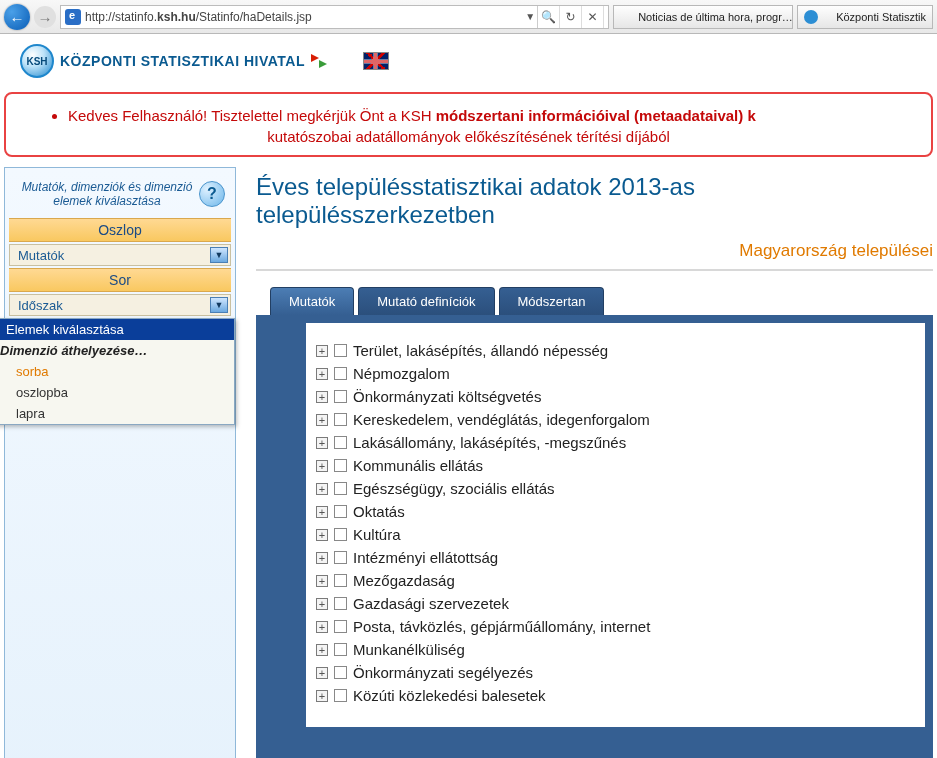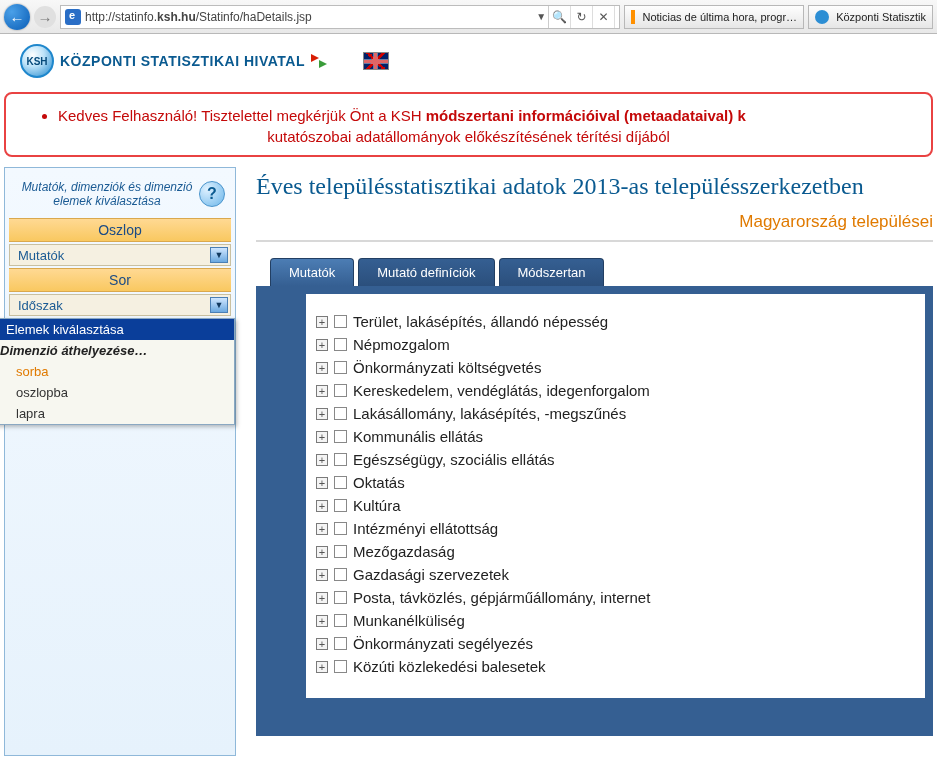--- a/index.html
+++ b/index.html
@@ -11,21 +11,21 @@
   .nav-back { background:radial-gradient(circle at 30% 30%, #4aa0e8, #0a5db6); box-shadow:0 0 2px rgba(0,0,0,.4); }
   .nav-fwd  { background:#e0e0e0; color:#777; width:22px; height:22px; border-radius:11px; }
   .url-bar { flex:1; display:flex; align-items:center; background:#fff; border:1px solid #bcbcbc; height:24px; padding:0 4px; }
   .url-icon { width:16px; height:16px; background:#2a6ec6; border-radius:3px; margin-right:4px; position:relative; }
   .url-icon:after { content:"e"; color:#fff; font-weight:bold; font-size:11px; position:absolute; left:4px; top:0; }
   .url-text { flex:1; font-size:12px; color:#444; }
   .url-text b { font-weight:bold; }
   .url-arrow { color:#555; font-size:10px; padding:0 2px; }
   .url-ctrls { display:flex; gap:0; border-left:1px solid #ccc; height:22px; }
   .url-ctrl { width:22px; display:flex; align-items:center; justify-content:center; color:#555; font-size:12px; border-right:1px solid #ddd; }
-  .tab { display:flex; align-items:center; height:24px; background:linear-gradient(#fefefe,#e6e6e6); border:1px solid #b8b8b8; padding:0 6px; font-size:11px; gap:7px; max-width:180px; overflow:hidden; white-space:nowrap; }
+  .tab { display:flex; align-items:center; height:24px; background:linear-gradient(#fefefe,#e6e6e6); border:1px solid #b8b8b8; padding:0 6px; font-size:11px; gap:18px; max-width:180px; overflow:hidden; white-space:nowrap; }
   .tab-icon { width:14px; height:14px; }
   .tab-icon.rtve { background:#ff9000; }
   .tab-icon.ksh { background:#2c8ed4; border-radius:50%; }
 
   
   .site-header { display:flex; align-items:center; padding:10px 20px 6px; gap:30px; }
   .logo { display:flex; align-items:center; gap:6px; }
   .logo-bubble { width:34px; height:34px; border-radius:50%; background:radial-gradient(circle at 35% 30%, #fff, #bde3f9 40%, #1f87cc); border:2px solid #1f87cc; display:flex; align-items:center; justify-content:center; color:#064a7a; font-size:10px; font-weight:bold; }
   .logo-text { color:#0a5a90; font-weight:700; letter-spacing:.5px; font-size:14px; }
   .logo-arrows { position:relative; width:22px; height:18px; }
@@ -36,21 +36,21 @@
   .flag:before { content:""; position:absolute; inset:0; background:
      linear-gradient(45deg, transparent 45%, #c00 45% 55%, transparent 55%),
      linear-gradient(-45deg, transparent 45%, #c00 45% 55%, transparent 55%),
      linear-gradient(#c00,#c00) center/100% 3px no-repeat,
      linear-gradient(#c00,#c00) center/3px 100% no-repeat; }
   .flag:after { content:""; position:absolute; inset:0; background:
      linear-gradient(#fff,#fff) center/100% 5px no-repeat,
      linear-gradient(#fff,#fff) center/5px 100% no-repeat; mix-blend-mode:screen; opacity:.4; }
 
   
-  .notice { margin:8px 4px 10px 4px; border:2px solid #e94242; border-radius:8px; padding:10px 26px; overflow:hidden; }
+  .notice { margin:8px 4px 10px 4px; border:2px solid #e94242; border-radius:8px; padding:10px 36px; overflow:hidden; }
   .notice ul { list-style:disc; padding-left:26px; }
   .notice li { color:#c40909; font-size:15px; line-height:1.6; }
   .notice li b { font-weight:700; }
   .notice-sub { text-align:center; color:#c40909; font-size:15px; }
 
   
   .cols { display:flex; gap:12px; padding:0 4px; }
   .sidebar { width:232px; border:1px solid #8fb8d9; background:linear-gradient(#f3f9ff,#e6f2fc); padding:8px 4px 12px; }
   .sb-top { display:flex; align-items:center; justify-content:space-between; padding:4px 6px 10px; }
   .sb-top-text { color:#1b5b94; font-style:italic; font-size:12px; text-align:center; flex:1; }
@@ -62,21 +62,21 @@
   
   .ctx { position:relative; }
   .ctx-menu { position:absolute; left:-16px; right:-4px; top:0; background:#f7f7f0; border:1px solid #8aa8c2; box-shadow:2px 2px 4px rgba(0,0,0,.25); font-size:13px; }
   .ctx-menu .hl { background:#0a3e9a; color:#fff; padding:3px 12px; }
   .ctx-menu .head { font-style:italic; font-weight:700; padding:3px 6px; }
   .ctx-menu .item { padding:3px 22px; color:#333; }
   .ctx-menu .item.orange { color:#e07a00; }
 
   
   .main { flex:1; padding:0 0 20px 8px; }
-  .page-title { color:#0a5a90; font-weight:400; font-size:24px; margin:6px 0 2px;font-family:Liberation Serif, serif; }
+  .page-title { color:#0a5a90; font-weight:400; font-size:24px; margin:6px 0 2px; }
   .page-sub { color:#e07a00; font-size:17px; text-align:right; margin-bottom:16px; padding-right:0; border-bottom:2px solid #d8d8d8; padding-bottom:8px;margin-top:12px; }
 
   .tabs { display:flex; gap:4px; margin-left:14px; }
   .tabbtn { background:linear-gradient(#355f92,#2b4f7c); color:#fff; padding:6px 18px; border-radius:4px 4px 0 0; font-size:13px; border:1px solid #223f63; border-bottom:none; }
   .tabbtn.active { background:linear-gradient(#4c7db4,#355f92); }
   .panel { background:#355f92; padding:8px 8px 20px 50px; min-height:450px; }
   .panel-inner { background:#fff; padding:16px 10px 20px 10px; }
 
   .tree { list-style:none; }
   .tree li { display:flex; align-items:center; gap:6px; padding:3px 0; font-size:15px; color:#222; }

